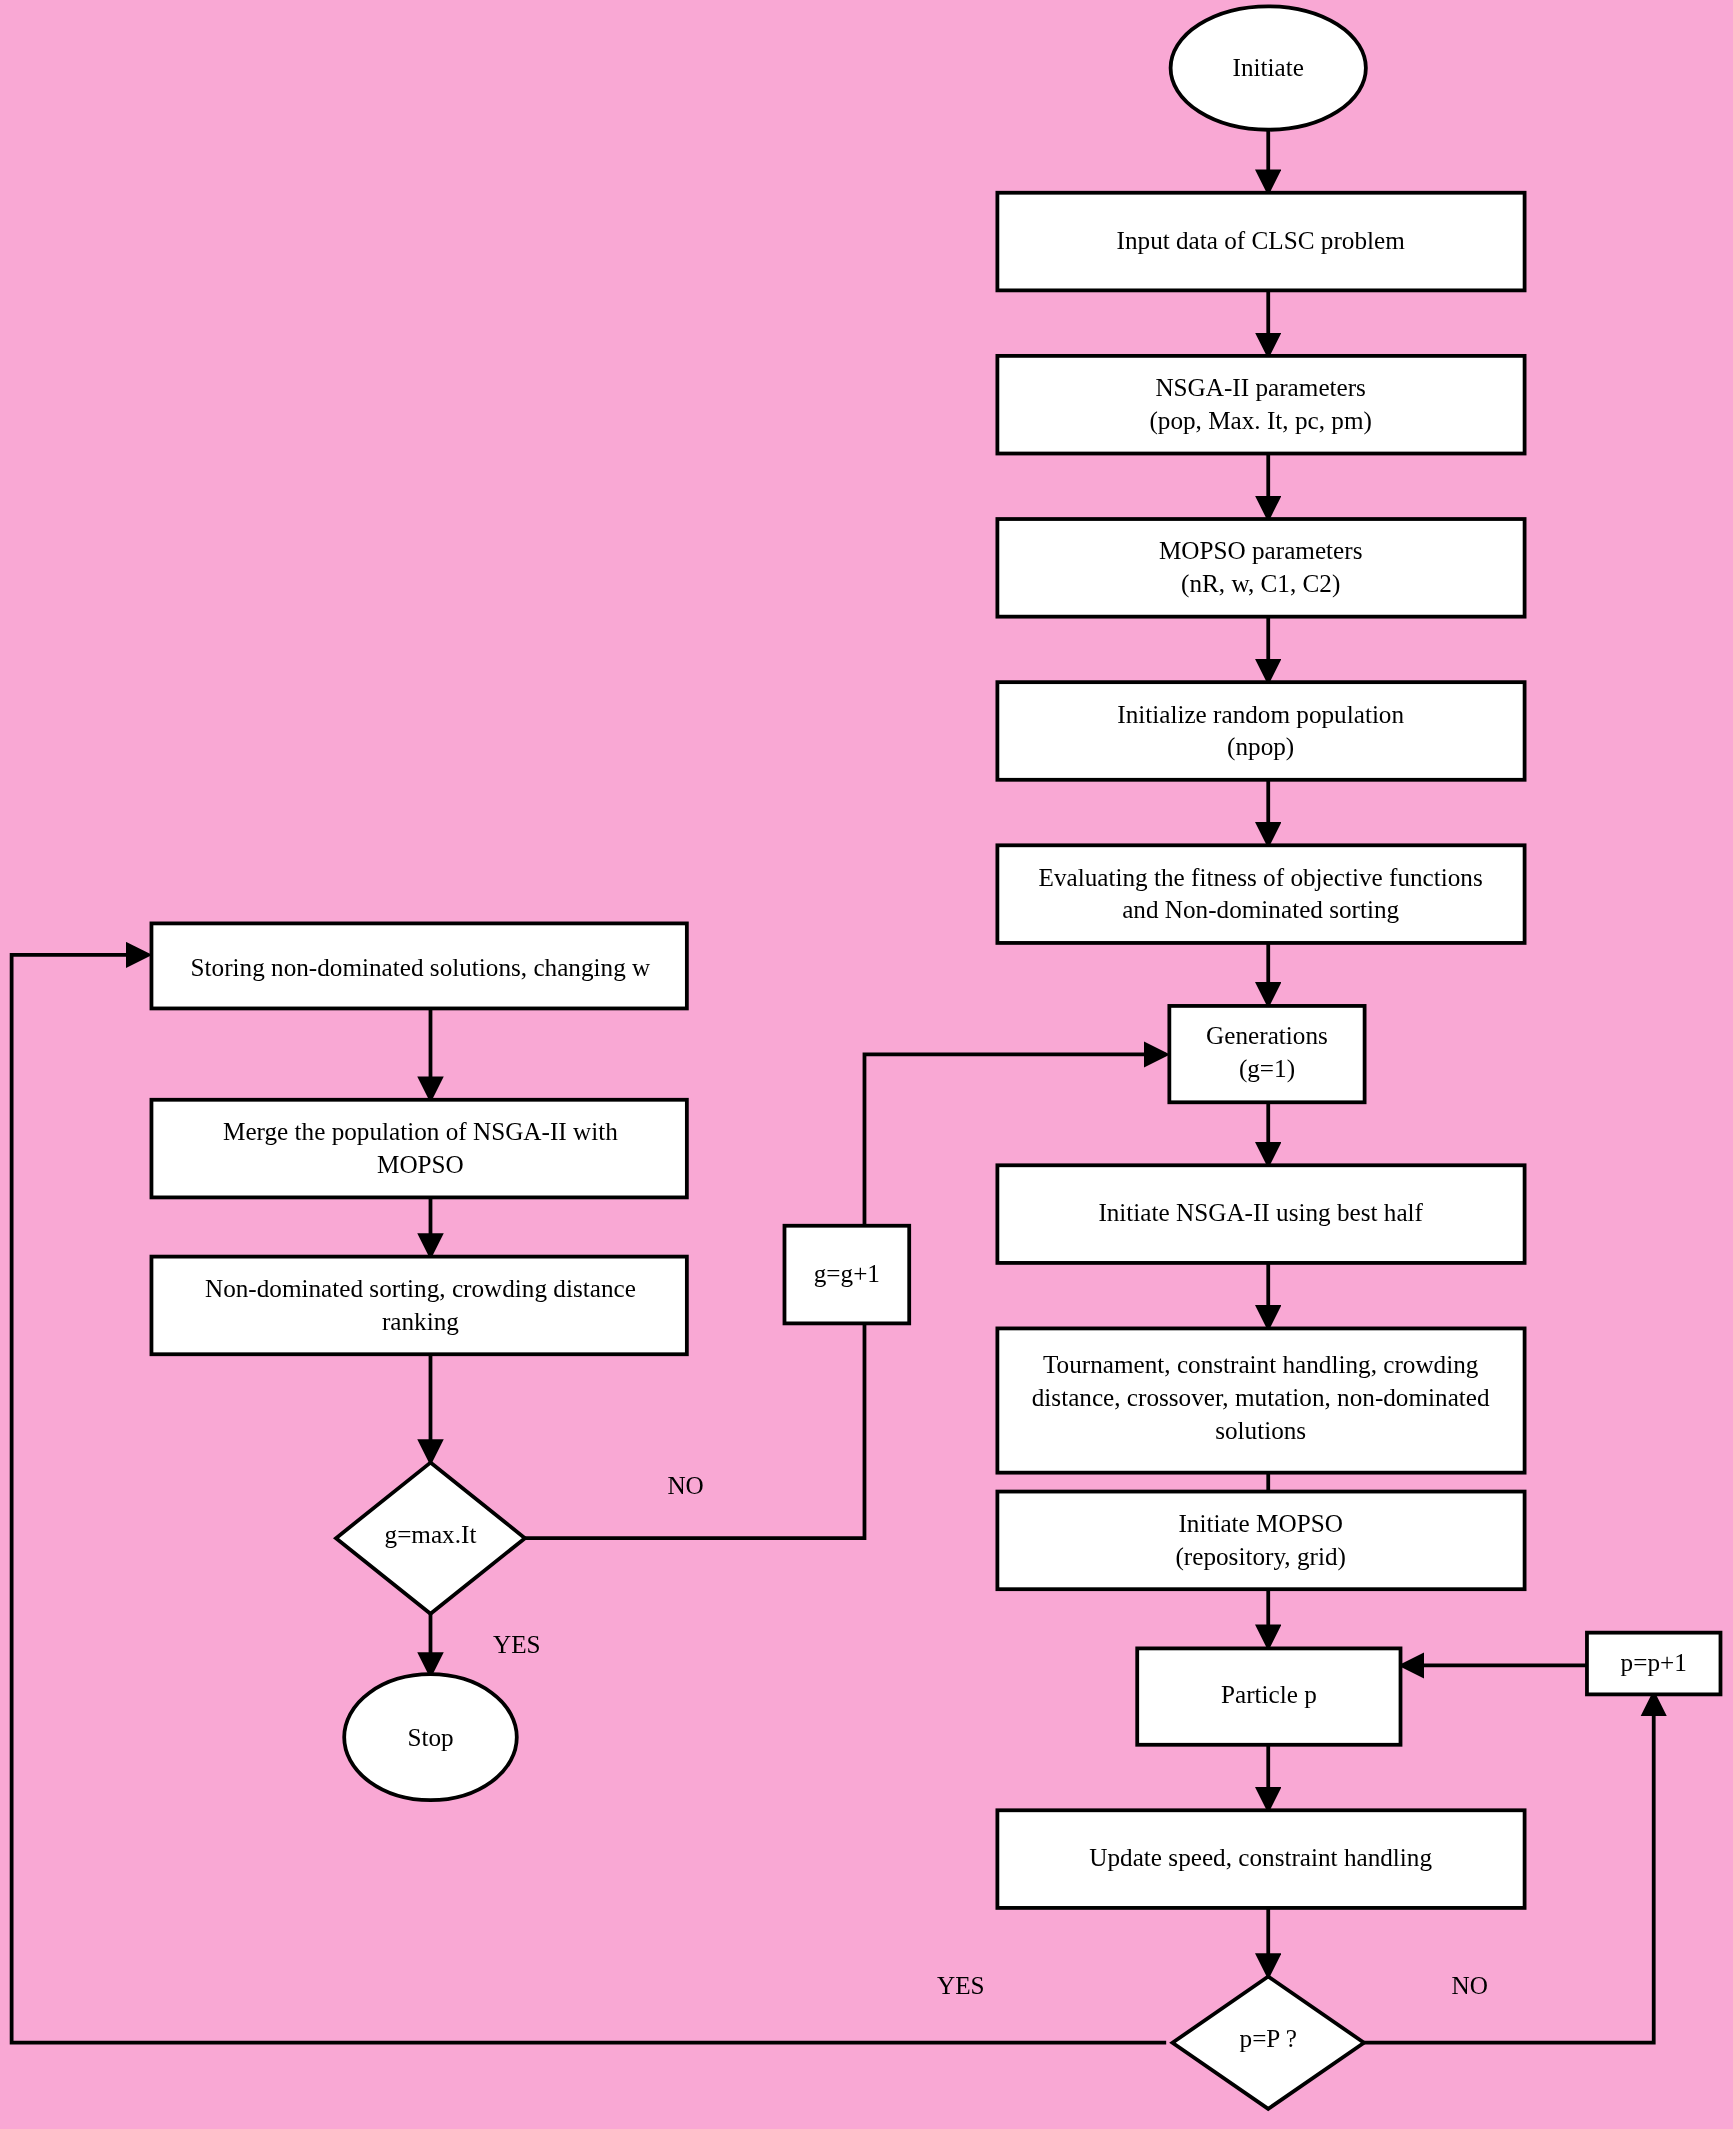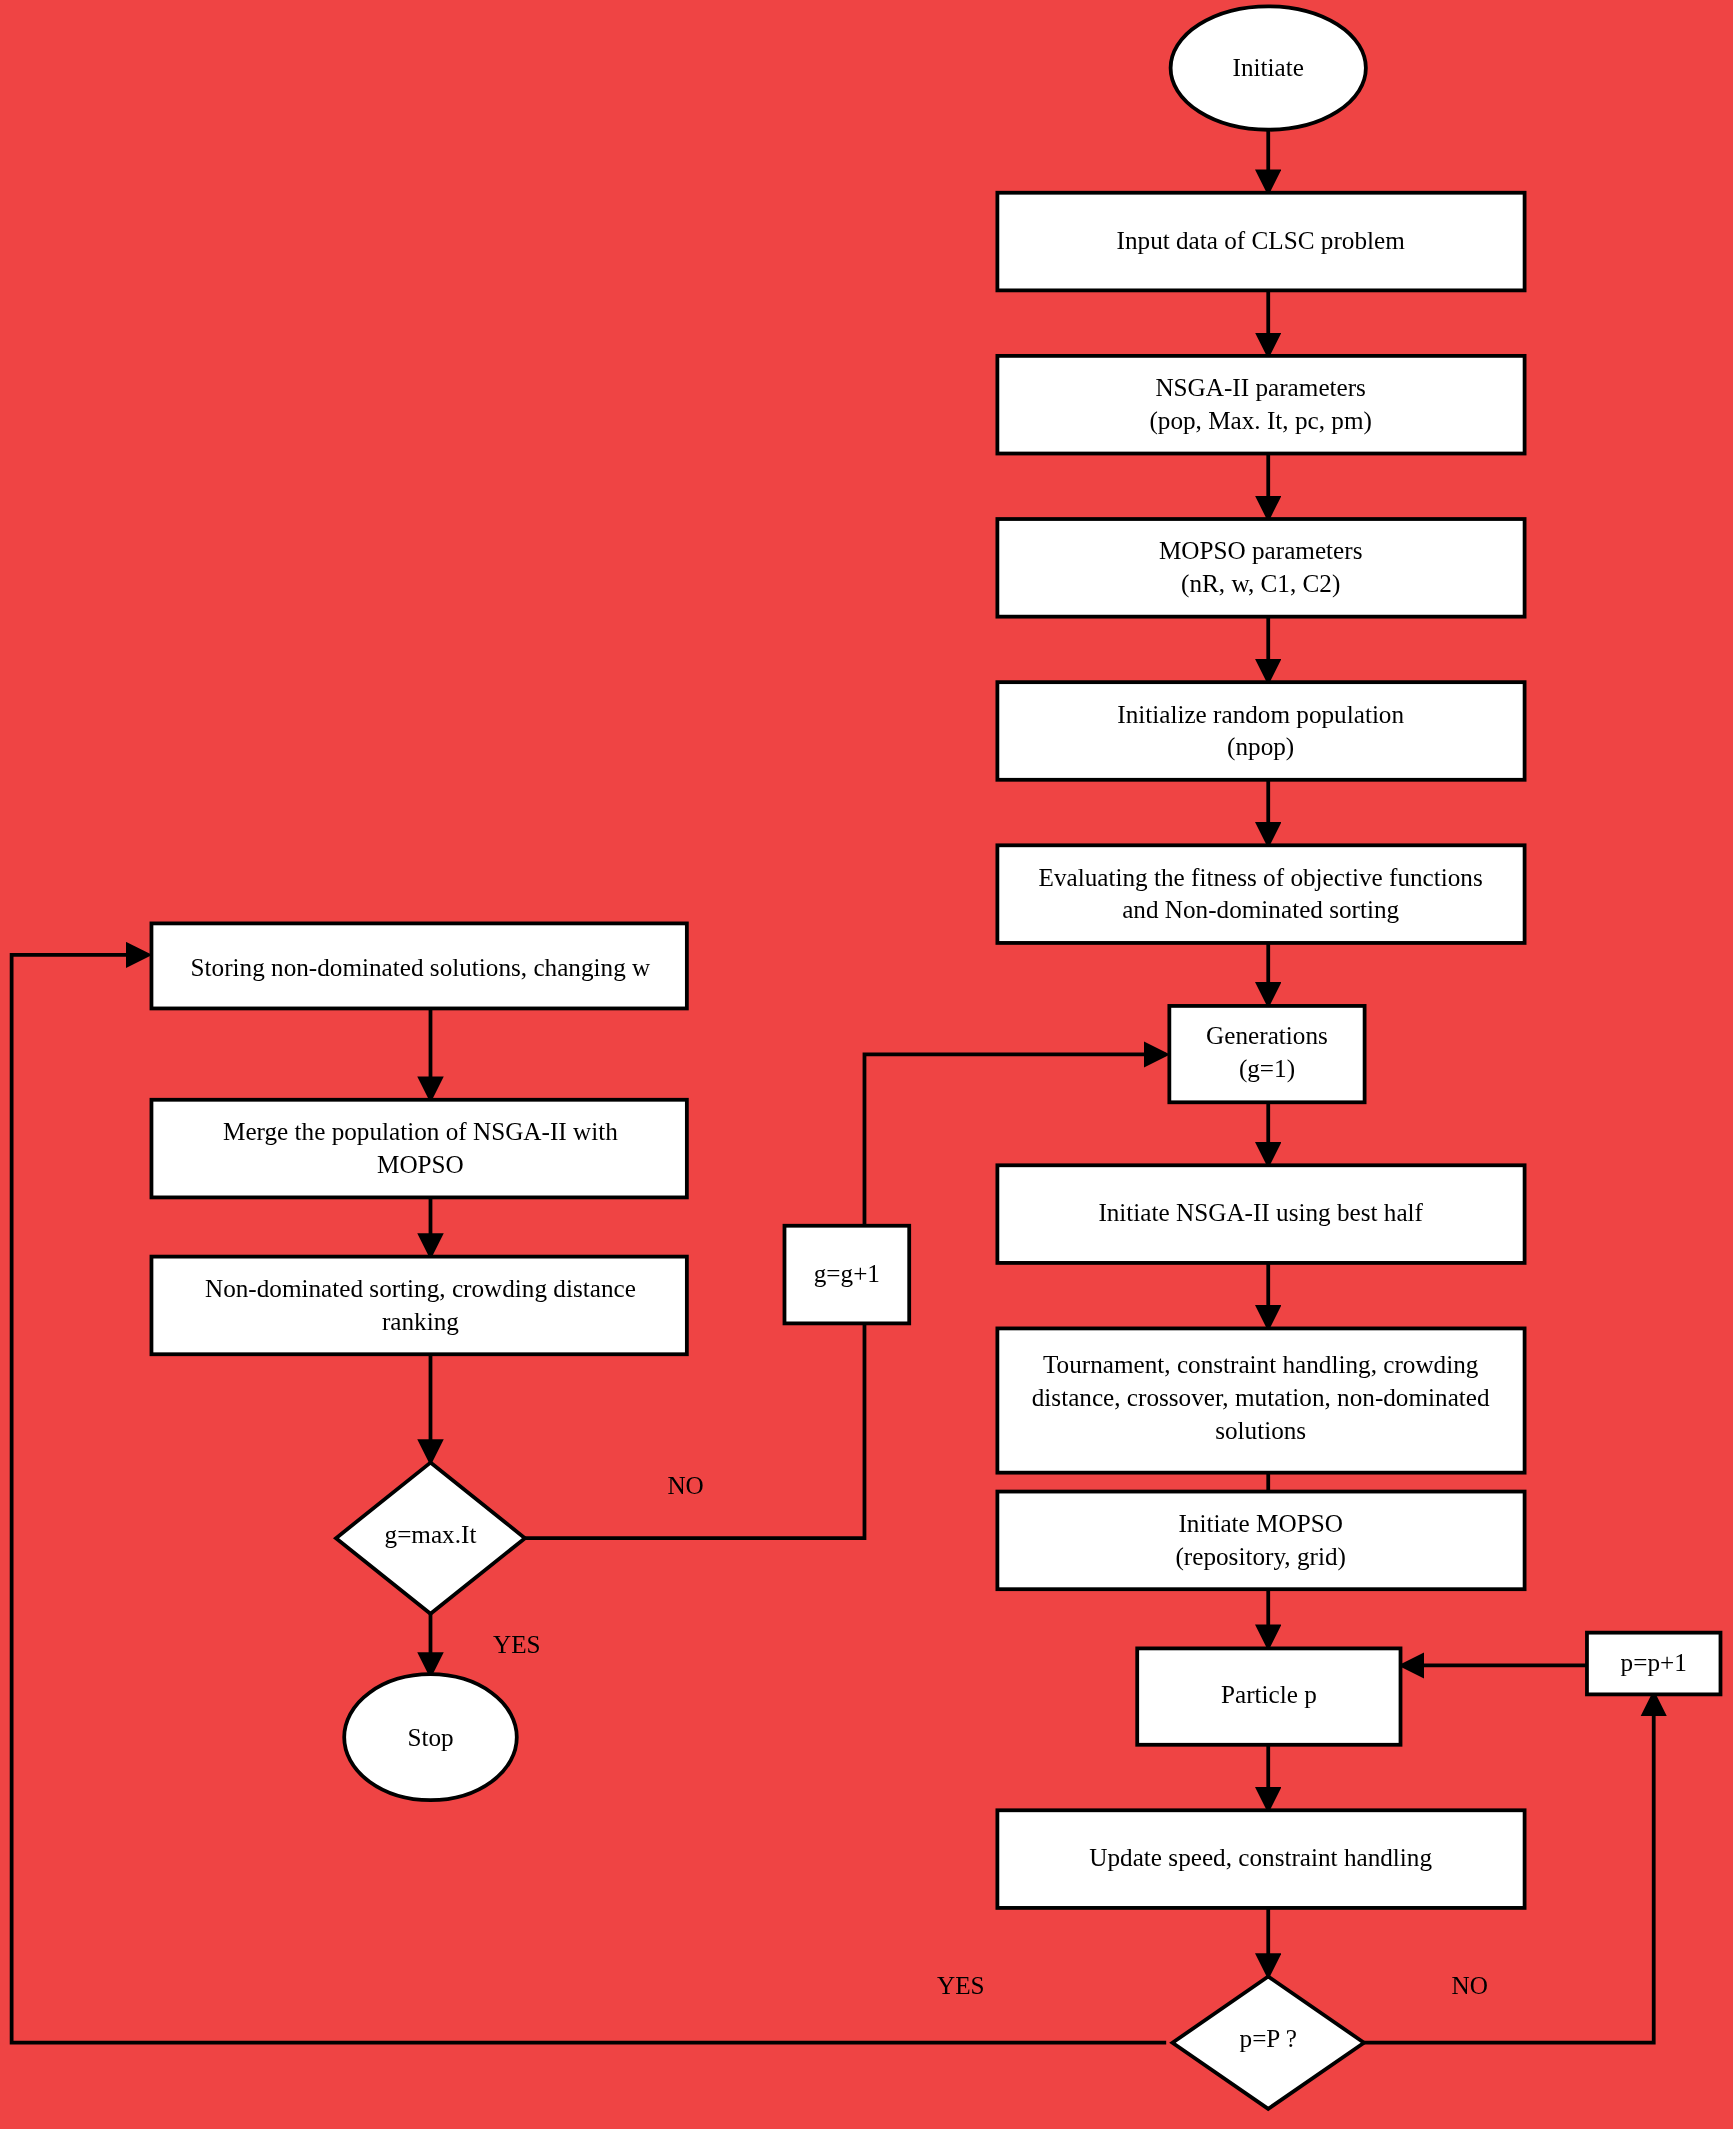--- a/index.html
+++ b/index.html
@@ -4,21 +4,21 @@
 <style>
   html, body {
     margin: 0;
     padding: 0;
     background: #ffffff;
   }
   #canvas-wrap {
     position: relative;
     width: 1734px;
     height: 2129px;
-    background: #ef4444;
+    background: #f9a8d4;
     font-family: "Liberation Serif", "DejaVu Serif", serif;
   }
   svg#flow {
     position: absolute;
     top: 0; left: 0;
     width: 1734px;
     height: 2129px;
     display: block;
   }
   .shape {

